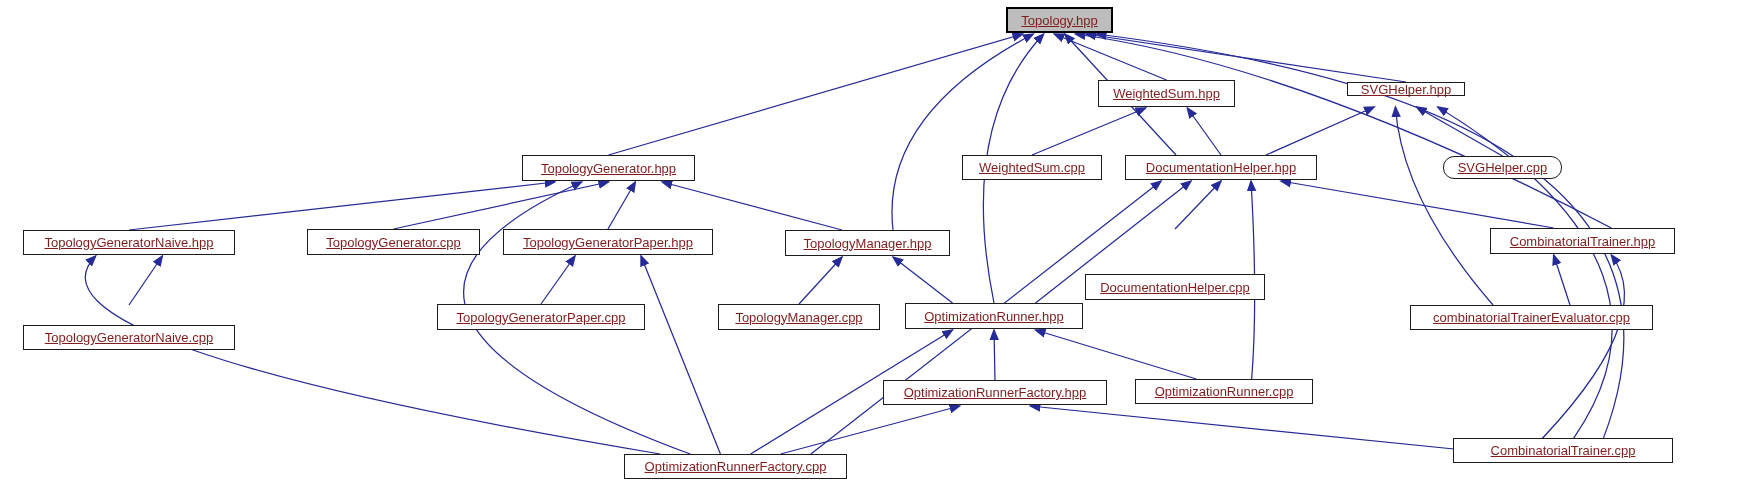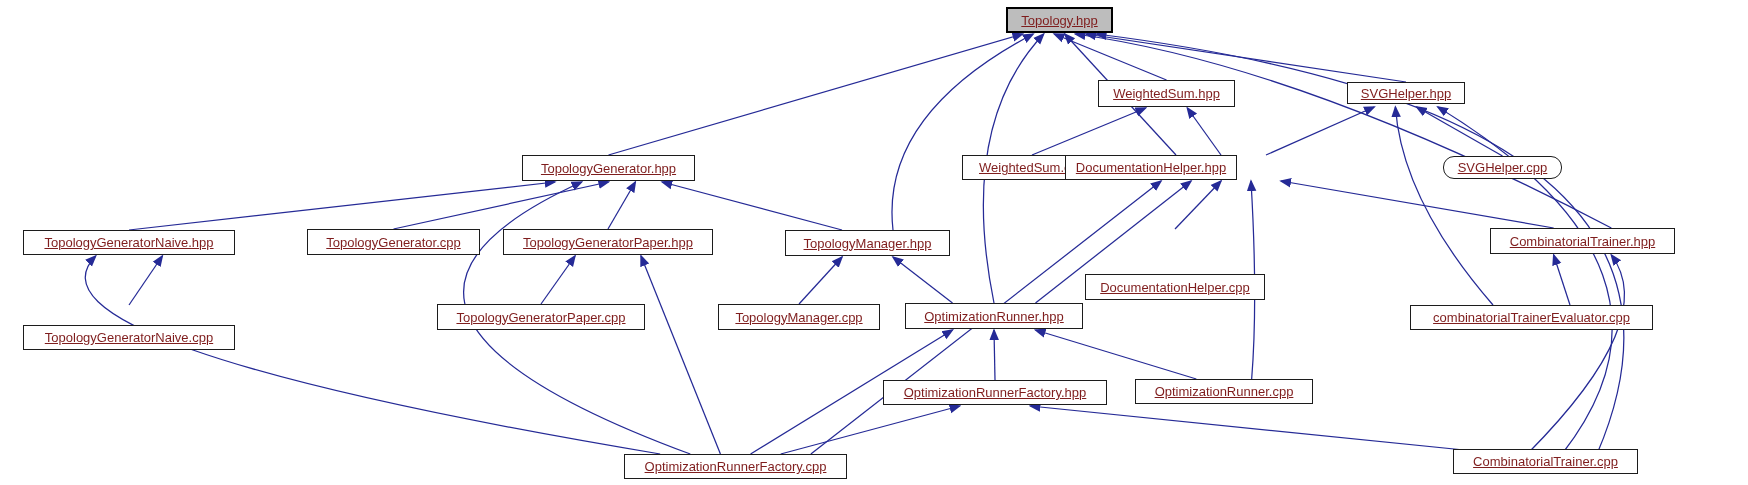--- a/index.html
+++ b/index.html
@@ -96,30 +96,30 @@
         <path class="edge" d="M 1528.2 453 Q 1660 320 1611.3333333333333 255" stroke="#252a96" marker-end="url(#arrowhead)"></path>
       </g>
   </svg>
   <div id="node-layer">
       <div class="node root" style="left: 1006px; top: 7px; width: 107px; height: 26px; background: rgb(189, 189, 189);">
         <span>Topology.hpp</span>
       </div>
       <div class="node" style="left: 1098px; top: 80px; width: 137px; height: 27px; background: rgb(255, 255, 255);">
         <span>WeightedSum.hpp</span>
       </div>
-      <div class="node" style="left: 1347px; top: 82px; width: 118px; height: 22px; background: rgb(255, 255, 255);">
+      <div class="node" style="left: 1347px; top: 82px; width: 118px; height: 14px; background: rgb(255, 255, 255);">
         <span>SVGHelper.hpp</span>
       </div>
       <div class="node" style="left: 522px; top: 155px; width: 173px; height: 26px; background: rgb(255, 255, 255);">
         <span>TopologyGenerator.hpp</span>
       </div>
       <div class="node" style="left: 962px; top: 155px; width: 140px; height: 25px; background: rgb(255, 255, 255);">
         <span>WeightedSum.cpp</span>
       </div>
-      <div class="node" style="left: 1065px; top: 155px; width: 172px; height: 25px; background: rgb(255, 255, 255); text-align: right;">
+      <div class="node" style="left: 1125px; top: 155px; width: 192px; height: 25px; background: rgb(255, 255, 255); text-align: right;">
         <span>DocumentationHelper.hpp</span>
       </div>
       <div class="node" style="left: 1443px; top: 156px; width: 119px; height: 23px; background: rgb(255, 255, 255); border-radius: 11px;">
         <span>SVGHelper.cpp</span>
       </div>
       <div class="node" style="left: 23px; top: 230px; width: 212px; height: 25px; background: rgb(255, 255, 255);">
         <span>TopologyGeneratorNaive.hpp</span>
       </div>
       <div class="node" style="left: 307px; top: 229px; width: 173px; height: 26px; background: rgb(255, 255, 255);">
         <span>TopologyGenerator.cpp</span>
@@ -153,17 +153,17 @@
       </div>
       <div class="node" style="left: 883px; top: 380px; width: 224px; height: 25px; background: rgb(255, 255, 255);">
         <span>OptimizationRunnerFactory.hpp</span>
       </div>
       <div class="node" style="left: 1135px; top: 379px; width: 178px; height: 25px; background: rgb(255, 255, 255);">
         <span>OptimizationRunner.cpp</span>
       </div>
       <div class="node" style="left: 624px; top: 454px; width: 223px; height: 25px; background: rgb(255, 255, 255);">
         <span>OptimizationRunnerFactory.cpp</span>
       </div>
-      <div class="node" style="left: 1453px; top: 449px; width: 185px; height: 25px; background: rgb(255, 255, 255);">
+      <div class="node" style="left: 1453px; top: 438px; width: 220px; height: 25px; background: rgb(255, 255, 255);">
         <span>CombinatorialTrainer.cpp</span>
       </div>
     </div>
 </div>
 
 </body></html>

